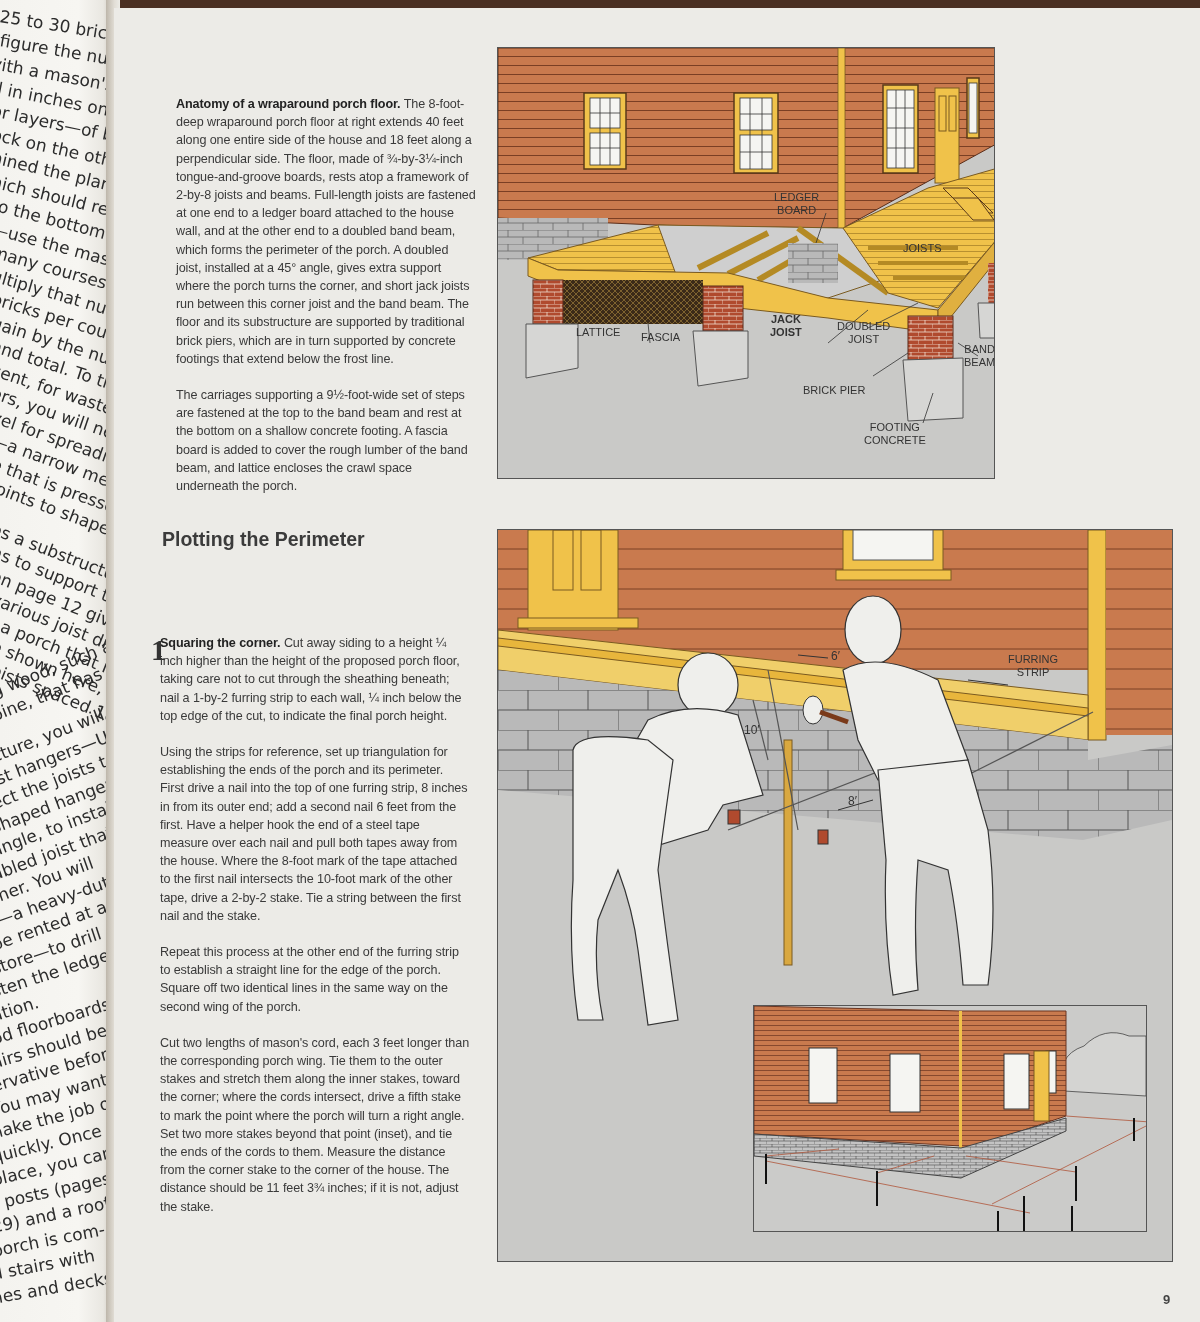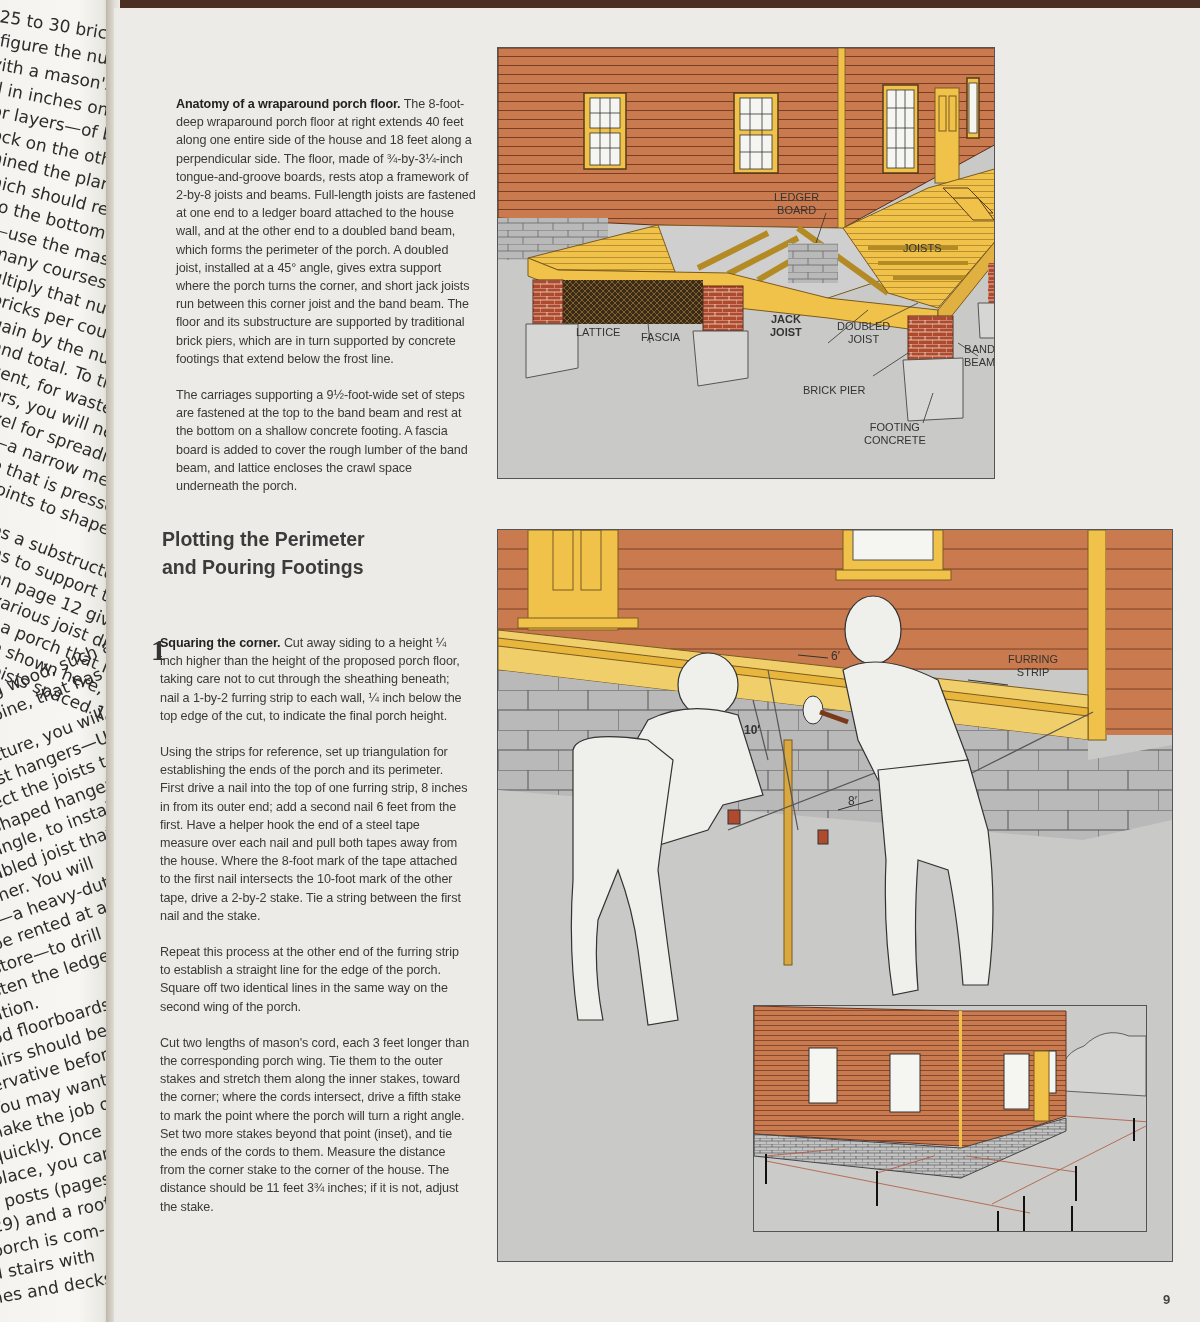--- a/index.html
+++ b/index.html
@@ -125,21 +125,20 @@
 
 <div id="right-page"></div>
 
 <div id="caption" class="body-text">
   <p><span class="lead">Anatomy of a wraparound porch floor.</span> <span>The 8-foot-deep wraparound porch floor at right extends 40 feet along one entire side of the house and 18 feet along a perpendicular side. The floor, made of ¾-by-3¼-inch tongue-and-groove boards, rests atop a framework of 2-by-8 joists and beams. Full-length joists are fastened at one end to a ledger board attached to the house wall, and at the other end to a doubled band beam, which forms the perimeter of the porch. A doubled joist, installed at a 45° angle, gives extra support where the porch turns the corner, and short jack joists run between this corner joist and the band beam. The floor and its substructure are supported by traditional brick piers, which are in turn supported by concrete footings that extend below the frost line.</span></p>
   <p>The carriages supporting a 9½-foot-wide set of steps are fastened at the top to the band beam and rest at the bottom on a shallow concrete footing. A fascia board is added to cover the rough lumber of the band beam, and lattice encloses the crawl space underneath the porch.</p>
 </div>
 
 <div id="section-heading">
   <div>Plotting the Perimeter</div>
-  <div>and Pouring Footings</div>
 </div>
 
 <div id="step-1" class="body-text">
   <span class="step-num">1</span>
   <p><span class="lead">Squaring the corner.</span> <span>Cut away siding to a height ¼ inch higher than the height of the proposed porch floor, taking care not to cut through the sheathing beneath; nail a 1-by-2 furring strip to each wall, ¼ inch below the top edge of the cut, to indicate the final porch height.</span></p>
   <p>Using the strips for reference, set up triangulation for establishing the ends of the porch and its perimeter. First drive a nail into the top of one furring strip, 8 inches in from its outer end; add a second nail 6 feet from the first. Have a helper hook the end of a steel tape measure over each nail and pull both tapes away from the house. Where the 8-foot mark of the tape attached to the first nail intersects the 10-foot mark of the other tape, drive a 2-by-2 stake. Tie a string between the first nail and the stake.</p>
   <p>Repeat this process at the other end of the furring strip to establish a straight line for the edge of the porch. Square off two identical lines in the same way on the second wing of the porch.</p>
   <p>Cut two lengths of mason's cord, each 3 feet longer than the corresponding porch wing. Tie them to the outer stakes and stretch them along the inner stakes, toward the corner; where the cords intersect, drive a fifth stake to mark the point where the porch will turn a right angle. Set two more stakes beyond that point (inset), and tie the ends of the cords to them. Measure the distance from the corner stake to the corner of the house. The distance should be 11 feet 3¾ inches; if it is not, adjust the stake.</p>
 </div>
 
@@ -338,21 +337,21 @@
     <ellipse cx="315" cy="180" rx="10" ry="14" fill="#efefec" stroke="#333"></ellipse>
     <line x1="322" y1="182" x2="350" y2="192" stroke="#7a3a1a" stroke-width="5"></line>
 
     <g stroke="#333" stroke-width="1" fill="none">
       <line x1="300" y1="125" x2="330" y2="128"></line>
       <line x1="470" y1="150" x2="510" y2="155"></line>
       <line x1="340" y1="280" x2="375" y2="270"></line>
     </g>
   </svg>
   <div class="label" style="left:333px;top:120px;font-size:12px;">6′</div>
-  <div class="label" style="left:246px;top:194px;font-size:12px;font-weight:bold;">10′</div>
+  <div class="label" style="left:246px;top:194px;font-size:12px;">10′</div>
   <div class="label" style="left:350px;top:265px;font-size:12px;">8′</div>
   <div class="label" style="left:510px;top:123px;">
     <div>FURRING</div>
     <div>STRIP</div>
   </div>
 </div>
 
 <div id="illus-inset" class="illus">
   <svg width="392" height="225" viewBox="0 0 392 225">
     <defs>

